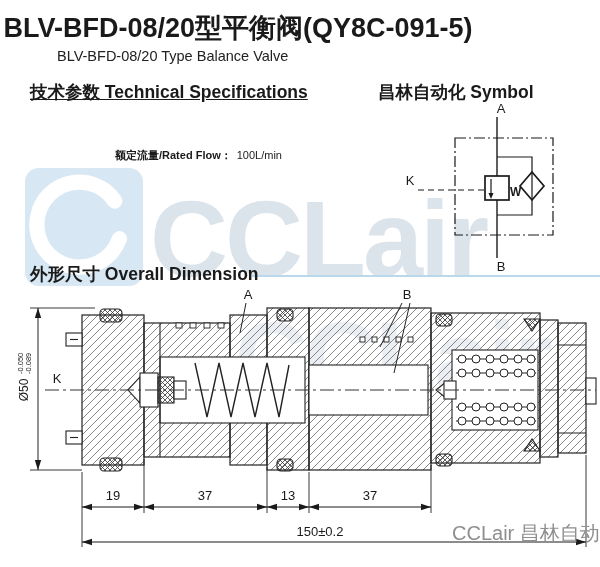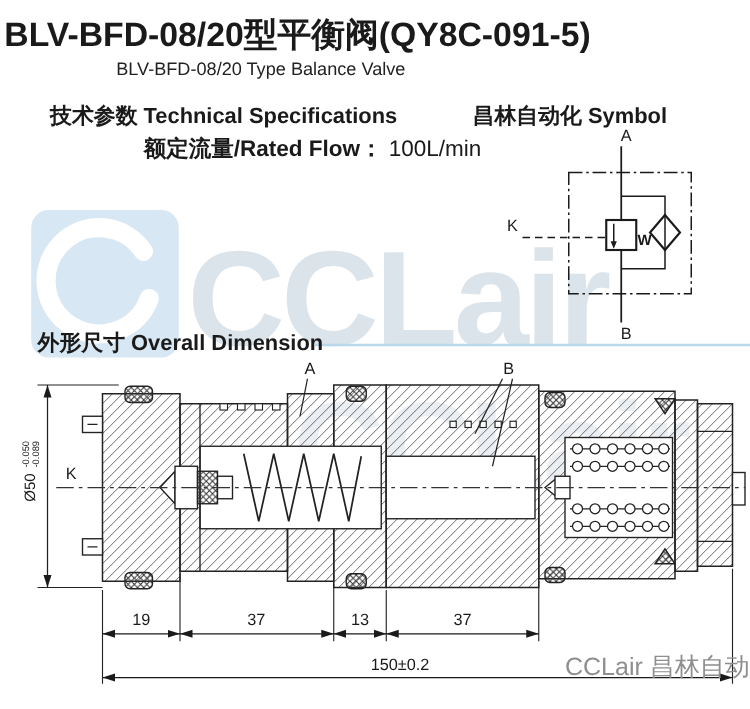--- a/index.html
+++ b/index.html
@@ -9,30 +9,30 @@
     font-family:"Liberation Sans", sans-serif;
     color:#1a1a1a;
   }
   .abs{position:absolute;}
   
   .title{
     left:0;top:10px;width:476px;text-align:center;
     font-size:27px;font-weight:bold;letter-spacing:0px;z-index:3;
   }
   .subtitle{
-    left:57px;top:48px;font-size:14.5px;color:#222;z-index:3;margin-left:36px;
+    left:57px;top:48px;font-size:14.5px;color:#222;z-index:3;
   }
   
   .sec-heading{font-size:17.5px;font-weight:bold;z-index:3;}
-  .h-specs{left:40px;top:80px;}
+  .h-specs{left:30px;top:80px;text-decoration:underline;}
   .h-symbol{left:378px;top:80px;}
   .h-dim{left:30px;top:262px;}
   
   .specs{left:115px;top:108px;z-index:3;}
-  .spec-row{font-size:18px;line-height:23px;white-space:nowrap;}
+  .spec-row{font-size:11px;line-height:23px;white-space:nowrap;margin-top:36px;}
   .spec-label{font-weight:bold;}
   .spec-value{font-weight:normal;margin-left:5px;}
   
   .wm-logo{
     left:25px;top:168px;width:118px;height:118px;border-radius:14px;
     background:#d7e7f3;z-index:0;
   }
   .wm-text1{
     left:150px;top:176px;font-size:108px;font-weight:bold;
     color:#c6d3de;opacity:.6;letter-spacing:-3px;z-index:0;white-space:nowrap;

